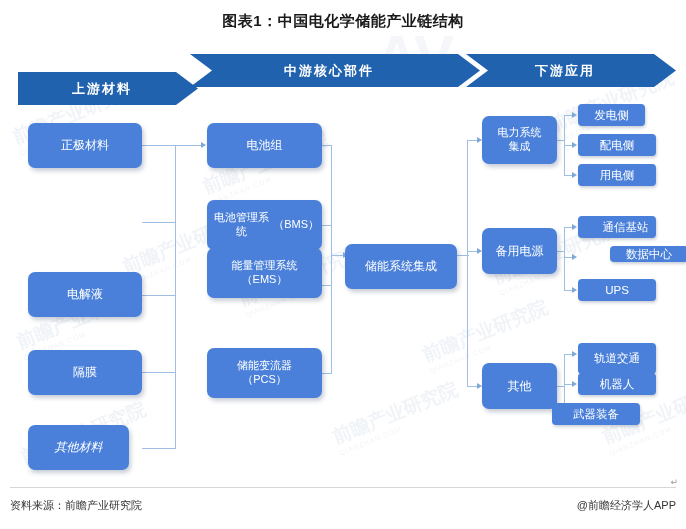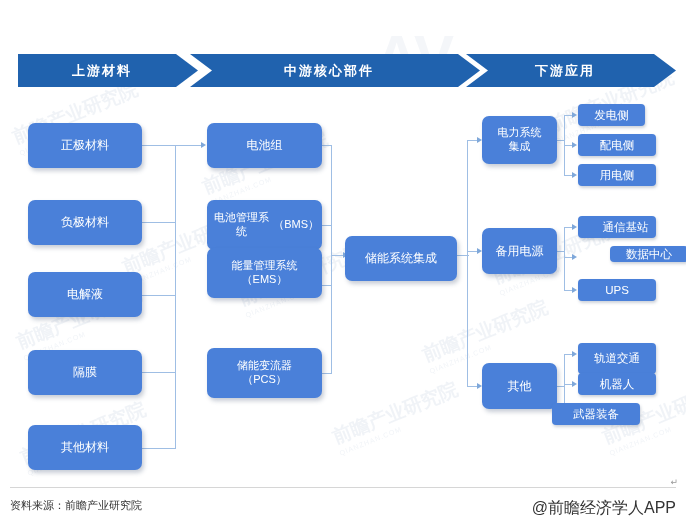--- a/index.html
+++ b/index.html
@@ -44,21 +44,21 @@
   .arrowband{position:absolute;top:54px;height:33px;}
   .arrow{
     position:absolute;top:0;height:33px;
     background:#2062AE;
     color:#ffffff;
     font-size:13px;font-weight:bold;
     display:flex;align-items:center;justify-content:center;
     letter-spacing:2px;
     box-sizing:border-box;
   }
-  .arrow.a1{clip-path:polygon(0 0, calc(100% - 22px) 0, 100% 50%, calc(100% - 22px) 100%, 0 100%);}
+  .arrow.a1{clip-path:polygon(0 0, calc(100% - 22px) 0, 100% 50%, calc(100% - 22px) 100%, 0 100%);margin-top:18px;}
   .arrow.a2{clip-path:polygon(0 0, calc(100% - 22px) 0, 100% 50%, calc(100% - 22px) 100%, 0 100%, 22px 50%);}
   .arrow span{position:relative;left:-6px;}
 
   
   .node{
     position:absolute;
     background:#4A80D9;
     border-radius:7px;
     color:#ffffff;
     display:flex;align-items:center;justify-content:center;
@@ -77,41 +77,42 @@
   .lnh{height:1px;}
   .lnv{width:1px;}
   .tip{position:absolute;width:0;height:0;
        border-top:3.5px solid transparent;
        border-bottom:3.5px solid transparent;
        border-left:5px solid #7FA8DA;}
 
   
   .rule{position:absolute;left:10px;top:487px;width:666px;height:1px;background:#d6d6d6;}
   .src{position:absolute;left:10px;top:498px;font-size:11px;color:#333;white-space:nowrap;}
-  .app{position:absolute;right:10px;top:498px;font-size:16px;color:#333;white-space:nowrap;}
+  .app{position:absolute;right:10px;top:498px;font-size:11px;color:#333;white-space:nowrap;}
   .caret{position:absolute;right:8px;top:477px;font-size:9px;color:#999;}
 </style>
 </head>
 <body>
 
 <div id="canvas">
 
   <div class="wm-big" style="left:375px;top:22px;">AV</div>
   <div class="wm" style="left:10px;top:100px;"><span>前瞻产业研究院</span><small>QIANZHAN.COM</small></div>
   <div class="wm" style="left:14px;top:305px;"><span>前瞻产业研究院</span><small>QIANZHAN.COM</small></div>
   <div class="wm" style="left:18px;top:420px;"><span>前瞻产业研究院</span><small>QIANZHAN.COM</small></div>
   <div class="wm" style="left:200px;top:150px;"><span>前瞻产业研究院</span><small>QIANZHAN.COM</small></div>
   <div class="wm" style="left:236px;top:262px;"><span>前瞻产业研究院</span><small>QIANZHAN.COM</small></div>
   <div class="wm" style="left:420px;top:318px;"><span>前瞻产业研究院</span><small>QIANZHAN.COM</small></div>
   <div class="wm" style="left:490px;top:240px;"><span>前瞻产业研究院</span><small>QIANZHAN.COM</small></div>
   <div class="wm" style="left:546px;top:88px;"><span>前瞻产业研究院</span><small>QIANZHAN.COM</small></div>
   <div class="wm" style="left:120px;top:230px;"><span>前瞻产业研究院</span><small>QIANZHAN.COM</small></div>
   <div class="wm" style="left:330px;top:400px;"><span>前瞻产业研究院</span><small>QIANZHAN.COM</small></div>
   <div class="wm" style="left:600px;top:400px;"><span>前瞻产业研究院</span><small>QIANZHAN.COM</small></div>
 
+  <div class="title">图表1：中国电化学储能产业链结构</div>
 
   <div class="arrowband" style="left:0;width:686px;">
     <div class="arrow a1" style="left:18px;width:180px;">
       <span>上游材料</span>
     </div>
     <div class="arrow a2" style="left:190px;width:290px;">
       <span>中游核心部件</span>
     </div>
     <div class="arrow a2" style="left:466px;width:210px;">
       <span>下游应用</span>
@@ -169,50 +170,47 @@
   <div class="ln lnh" style="left:564px;top:354px;width:10px;"></div>
   <div class="tip" style="left:572px;top:350.5px;"></div>
   <div class="ln lnh" style="left:564px;top:384px;width:10px;"></div>
   <div class="tip" style="left:572px;top:380.5px;"></div>
   <div class="ln lnh" style="left:564px;top:414px;width:10px;"></div>
   <div class="tip" style="left:572px;top:410.5px;"></div>
 
   <div class="node" style="left:28px;top:123px;width:114px;height:45px;">
       <span>正极材料</span>
     </div>
-  <div class="node" style="left:28px;top:200px;width:114px;height:45px;">
-      <span>负极材料</span>
-    </div>
   <div class="node" style="left:28px;top:272px;width:114px;height:45px;">
       <span>电解液</span>
     </div>
   <div class="node" style="left:28px;top:350px;width:114px;height:45px;">
       <span>隔膜</span>
     </div>
-  <div class="node" style="left:28px;top:425px;width:114px;height:45px;">
+  <div class="node" style="left:28px;top:425px;width:101px;height:45px;font-style:italic;">
       <span>其他材料</span>
     </div>
 
   <div class="node" style="left:207px;top:123px;width:115px;height:45px;">
       <span>电池组</span>
     </div>
   <div class="node two-line" style="left:207px;top:200px;width:115px;height:50px;flex-direction:row;">
     <span>电池管理系统</span>
     <span>（BMS）</span>
   </div>
   <div class="node two-line" style="left:207px;top:248px;width:115px;height:50px;flex-direction:column;">
     <span>能量管理系统</span>
     <span>（EMS）</span>
   </div>
   <div class="node two-line" style="left:207px;top:348px;width:115px;height:50px;flex-direction:column;">
     <span>储能变流器</span>
     <span>（PCS）</span>
   </div>
 
-  <div class="node" style="left:345px;top:236px;width:112px;height:45px;">
+  <div class="node" style="left:345px;top:244px;width:112px;height:45px;">
       <span>储能系统集成</span>
     </div>
 
   <div class="node two-line" style="left:482px;top:116px;width:75px;height:48px;flex-direction:column;">
     <span>电力系统</span>
     <span>集成</span>
   </div>
   <div class="node" style="left:482px;top:228px;width:75px;height:46px;">
       <span>备用电源</span>
     </div>

